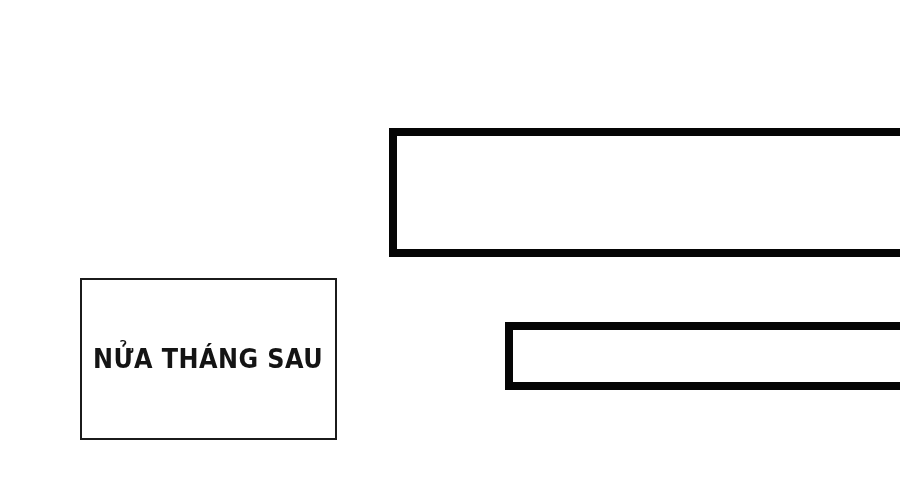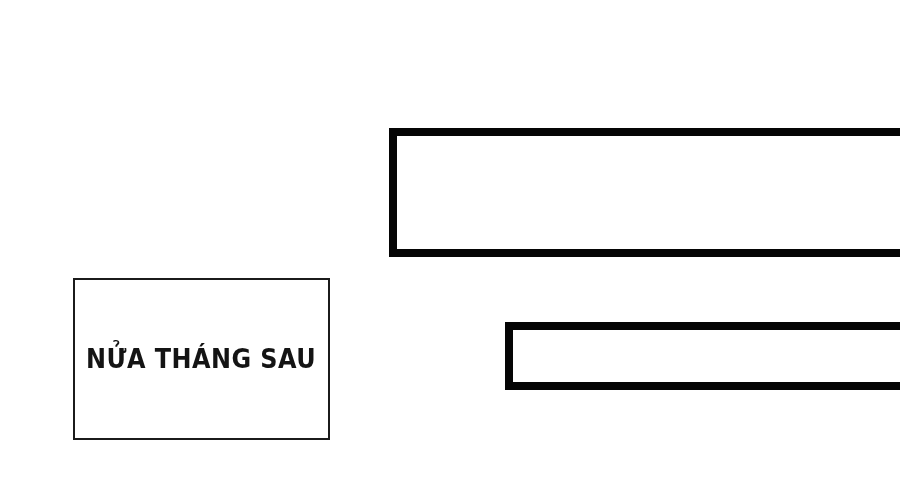--- a/index.html
+++ b/index.html
@@ -17,21 +17,21 @@
     position: relative;
     width: 900px;
     height: 500px;
     background: #ffffff;
     overflow: hidden;
   }
 
   
   .caption-box {
     position: absolute;
-    left: 73px;
+    left: 80px;
     top: 278px;
     width: 257px;
     height: 162px;
     background: #ffffff;
     border: 2px solid #1b1b1b;
     box-sizing: border-box;
     display: flex;
     align-items: center;
     justify-content: center;
   }

